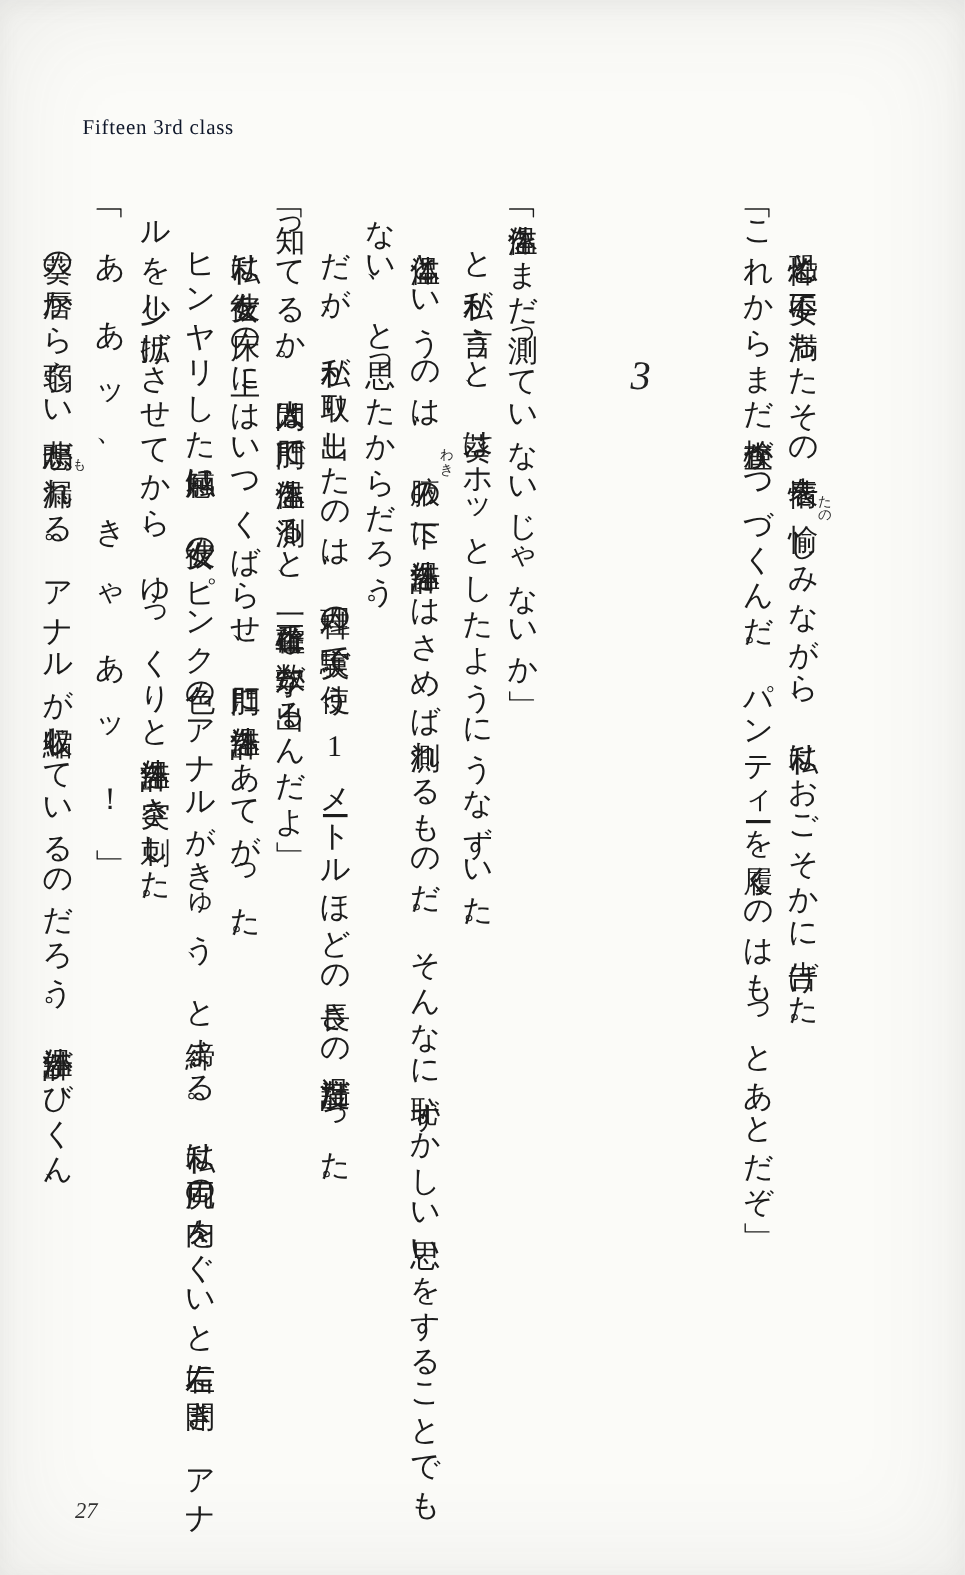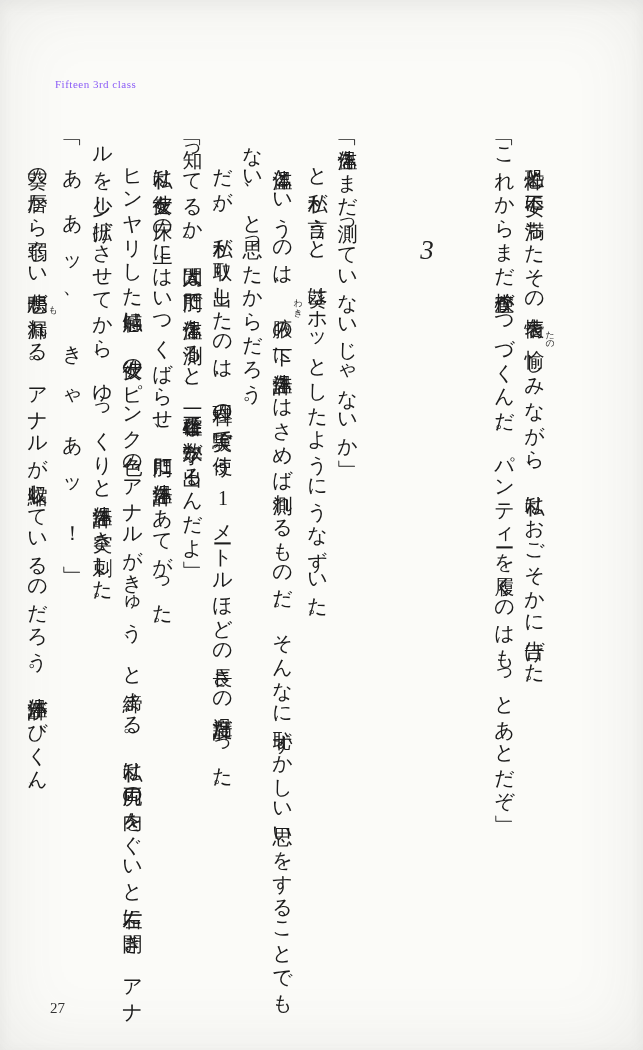--- a/index.html
+++ b/index.html
@@ -16,23 +16,23 @@
     background: #fbfbf8;
     box-shadow: inset 0 0 70px rgba(90,90,85,0.10), inset 0 4px 14px rgba(120,120,115,0.08);
     font-family: "Liberation Serif", "DejaVu Serif", serif;
     color: #1c1c1c;
     overflow: hidden;
   }
   .running-header {
     position: absolute;
     left: 55px;
     top: 78px;
-    font-size: 11px;
+    font-size: 14px;
     letter-spacing: 0.5px;
-    color: #8b5cf6;
+    color: #0f172a;
   }
   .text-area {
     position: absolute;
     top: 133px;
     right: 88px;
     height: 885px;
     writing-mode: vertical-rl;
     text-orientation: upright;
     font-size: 20px;
     line-height: 30px;
@@ -62,20 +62,21 @@
   rt {
     font-size: 9px;
     letter-spacing: 0;
     color: #2a2a2a;
   }
   .page-number {
     position: absolute;
     left: 50px;
     top: 1000px;
     font-size: 15px;
+    font-style: italic;
     color: #333;
   }
 </style>
 </head>
 <body>
 
 <div class="page">
   <div class="running-header">Fifteen 3rd class</div>
 
   <div class="text-area" id="text-area">

